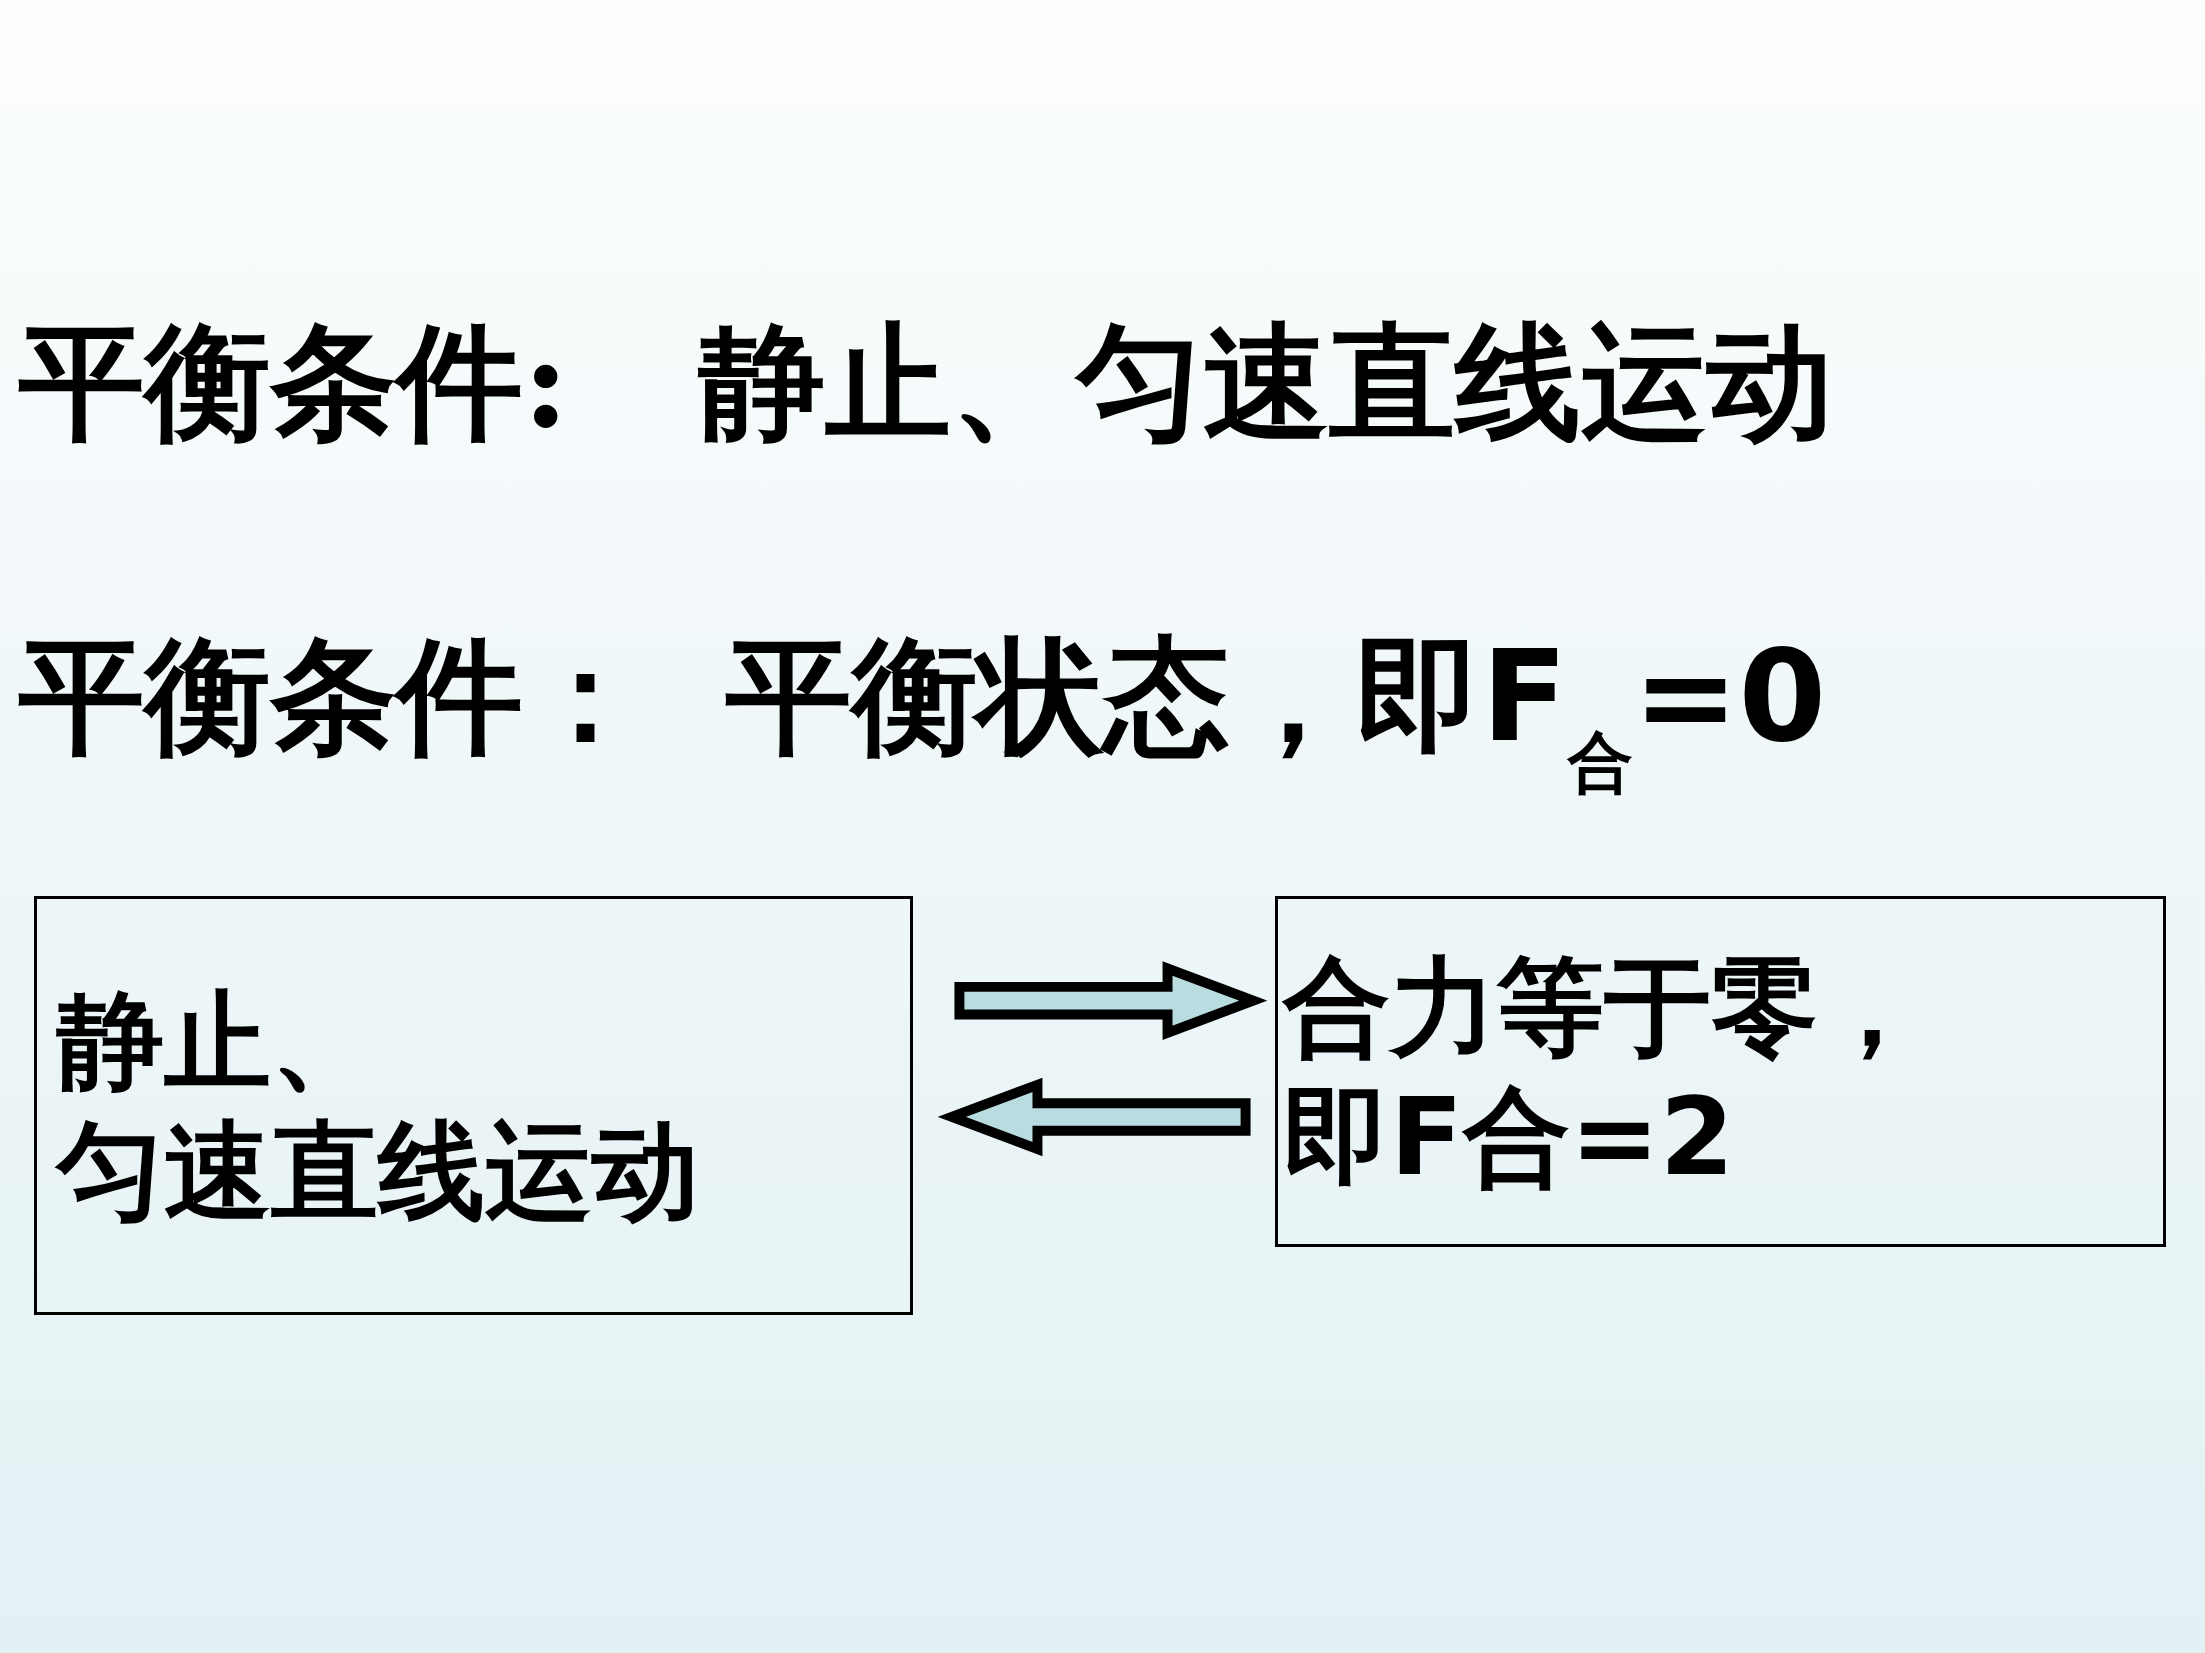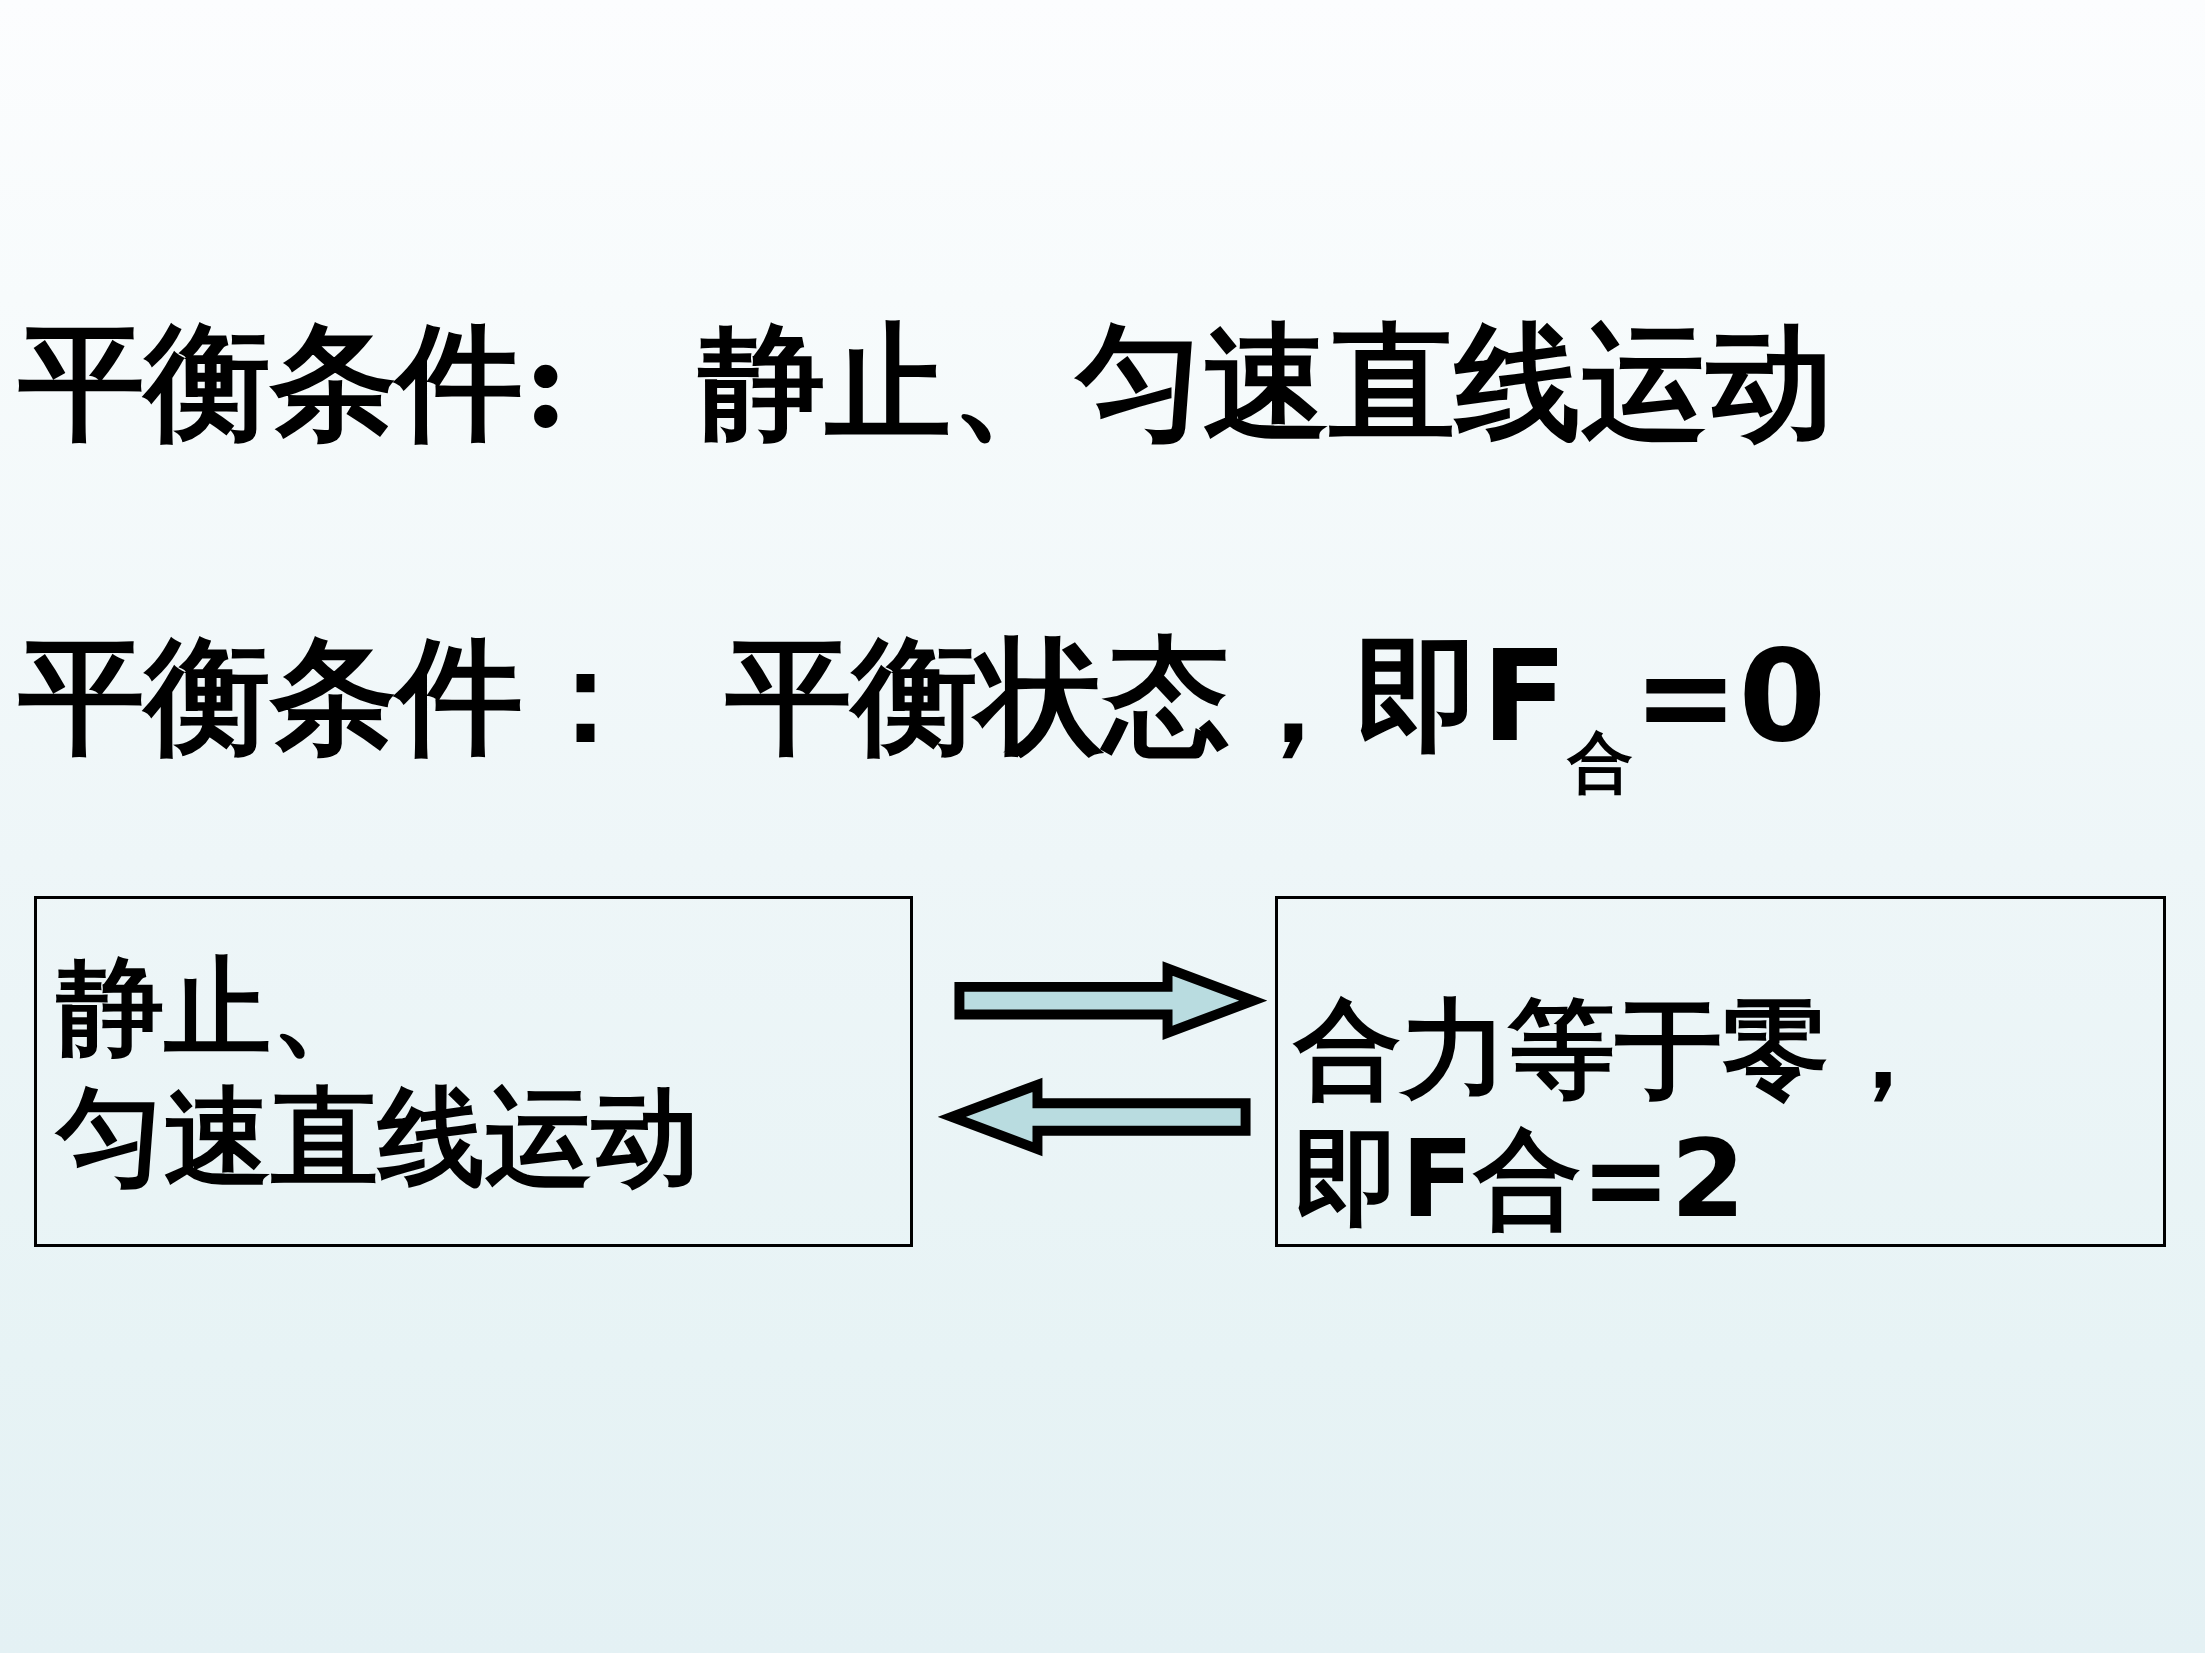--- a/index.html
+++ b/index.html
@@ -57,30 +57,29 @@
     background: transparent;
     box-sizing: border-box;
     display: flex;
     flex-direction: column;
     justify-content: center;
   }
   .box-left {
     left: 34px;
     top: 896px;
     width: 879px;
-    height: 351px;
+    height: 419px;
     padding-left: 20px;
   }
   .box-right {
     left: 1275px;
     top: 896px;
     width: 891px;
     height: 351px;
-    padding-left: 16px;
-    justify-content: flex-end;
+    padding-left: 5px;
   }
   .box-line {
     font-family: "DejaVu Serif", "Liberation Serif", serif;
     font-weight: 700;
     font-size: 107px;
     line-height: 130px;
     color: #000000;
     white-space: nowrap;
   }
   .box-line .sym {

